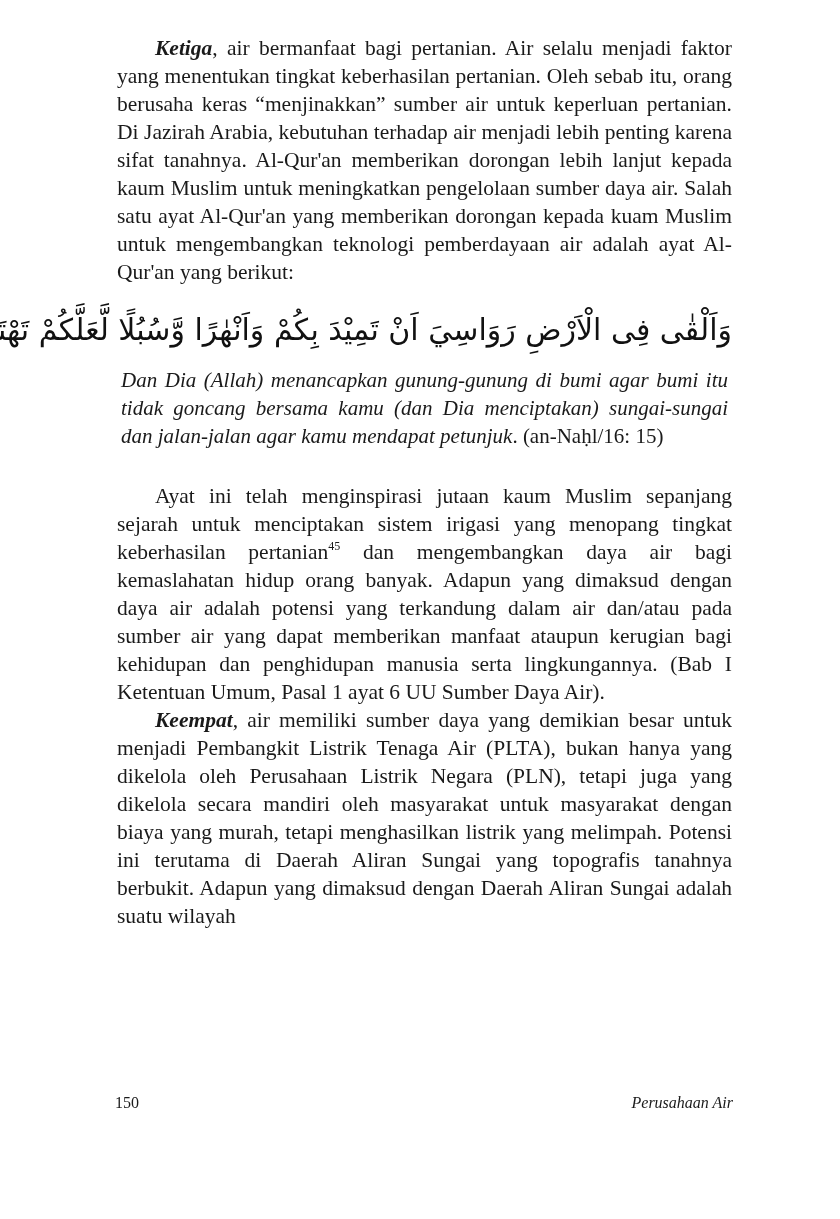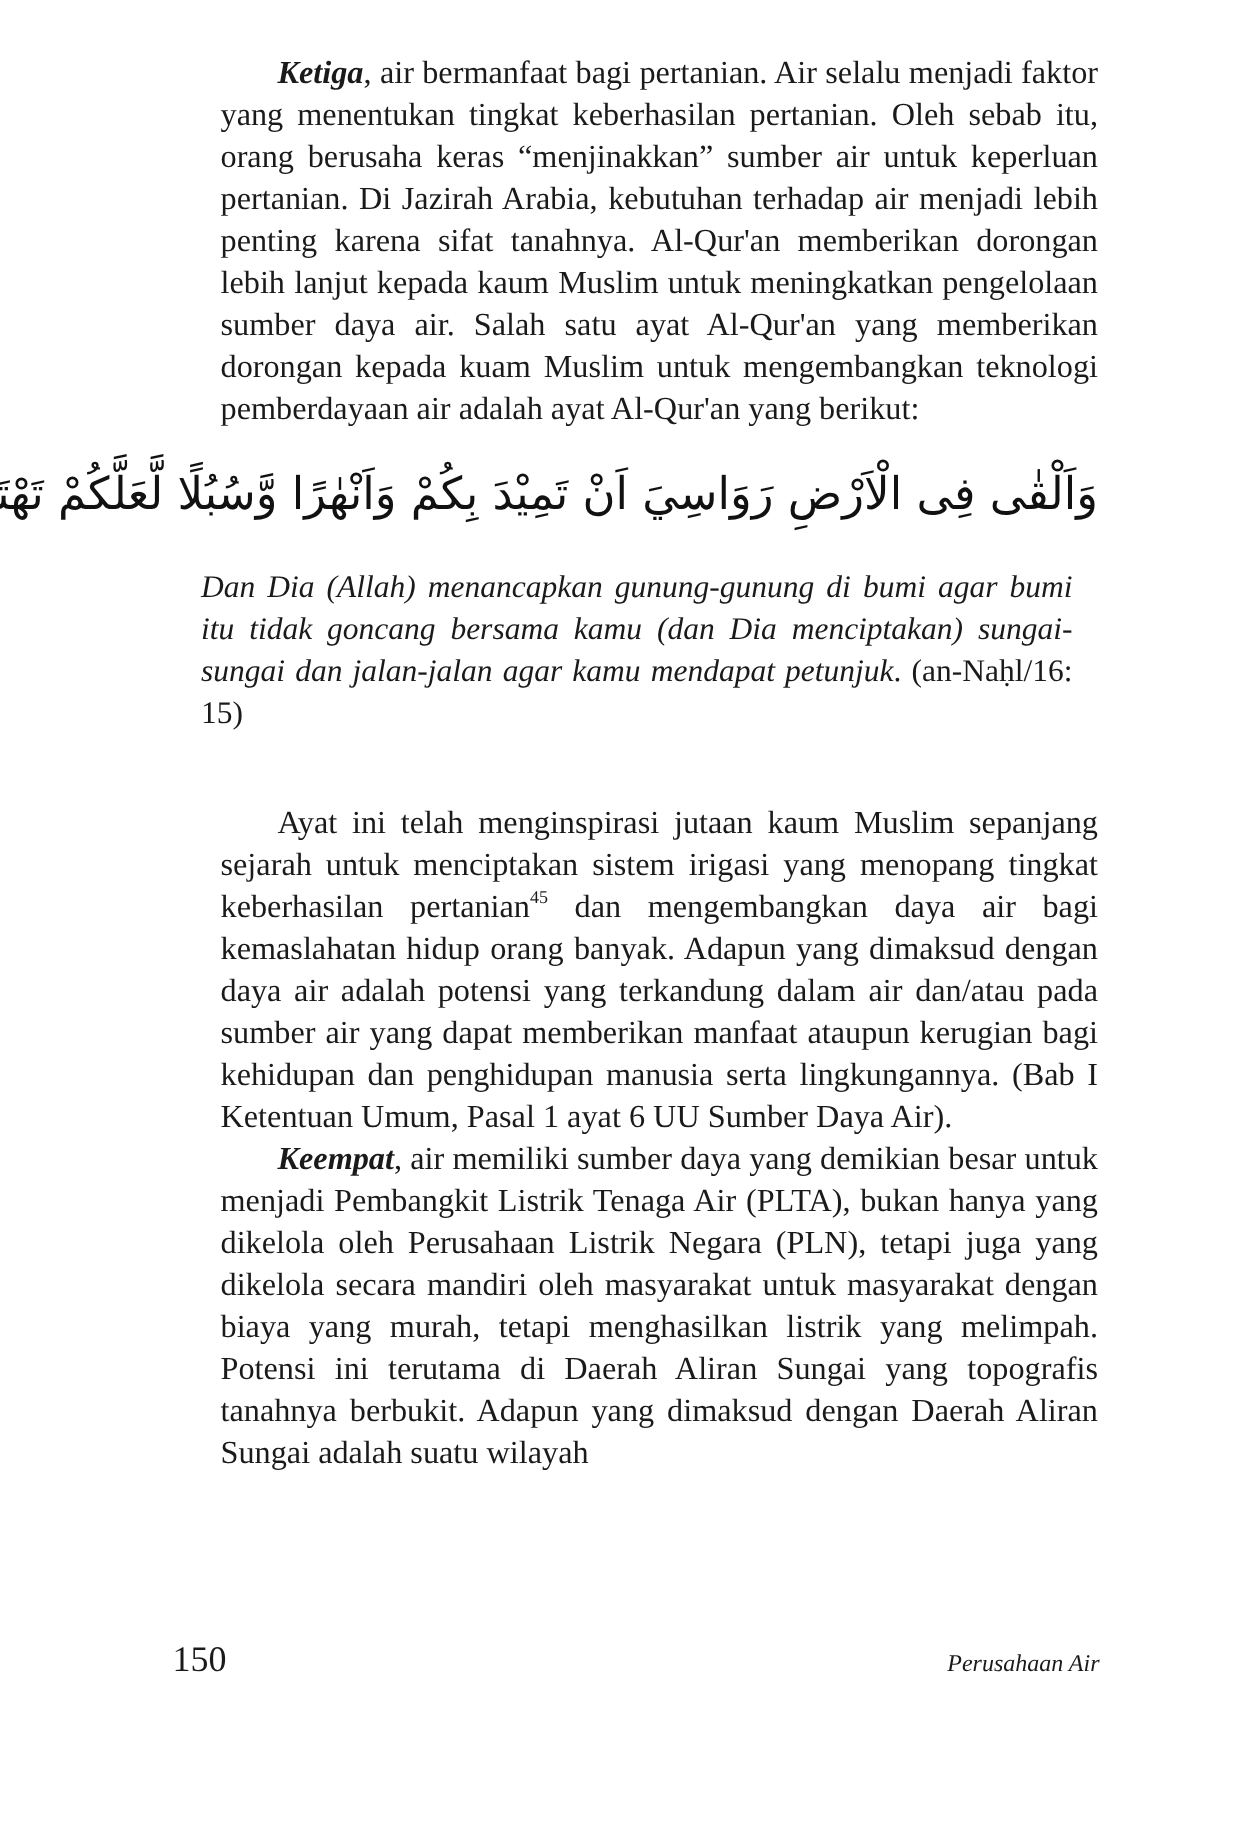--- a/index.html
+++ b/index.html
@@ -21,38 +21,38 @@
     top: 34px;
     width: 615px;
   }
   .para {
     margin: 0;
     font-size: 21.5px;
     line-height: 28px;
     text-align: justify;
     text-align-last: left;
   }
-  .indent { text-indent: 38px; margin-left: 30px; }
+  .indent { text-indent: 38px; }
   .lead {
     font-weight: bold;
     font-style: italic;
   }
   .arabic {
     margin: 14px 0 6px 0;
     height: 60px;
     font-family: "DejaVu Sans", sans-serif;
     font-size: 30px;
     line-height: 60px;
     direction: rtl;
     text-align: center;
     white-space: nowrap;
     color: #111;
   }
   .translation {
-    margin: 17px;
+    margin: 4px;
     font-size: 21px;
     line-height: 28px;
     text-align: justify;
     text-align-last: left;
   }
   .translation .it { font-style: italic; }
   .gap { height: 28px; }
   sup.fn {
     font-size: 12px;
     line-height: 0;
@@ -61,21 +61,21 @@
   .footer {
     position: absolute;
     left: 115px;
     top: 1094px;
     width: 618px;
     display: flex;
     justify-content: space-between;
     align-items: baseline;
   }
   .page-number {
-    font-size: 24px;
+    font-size: 16px;
   }
   .running-title {
     font-size: 16px;
     font-style: italic;
   }
 </style>
 </head>
 <body>
 
 <div class="page">

